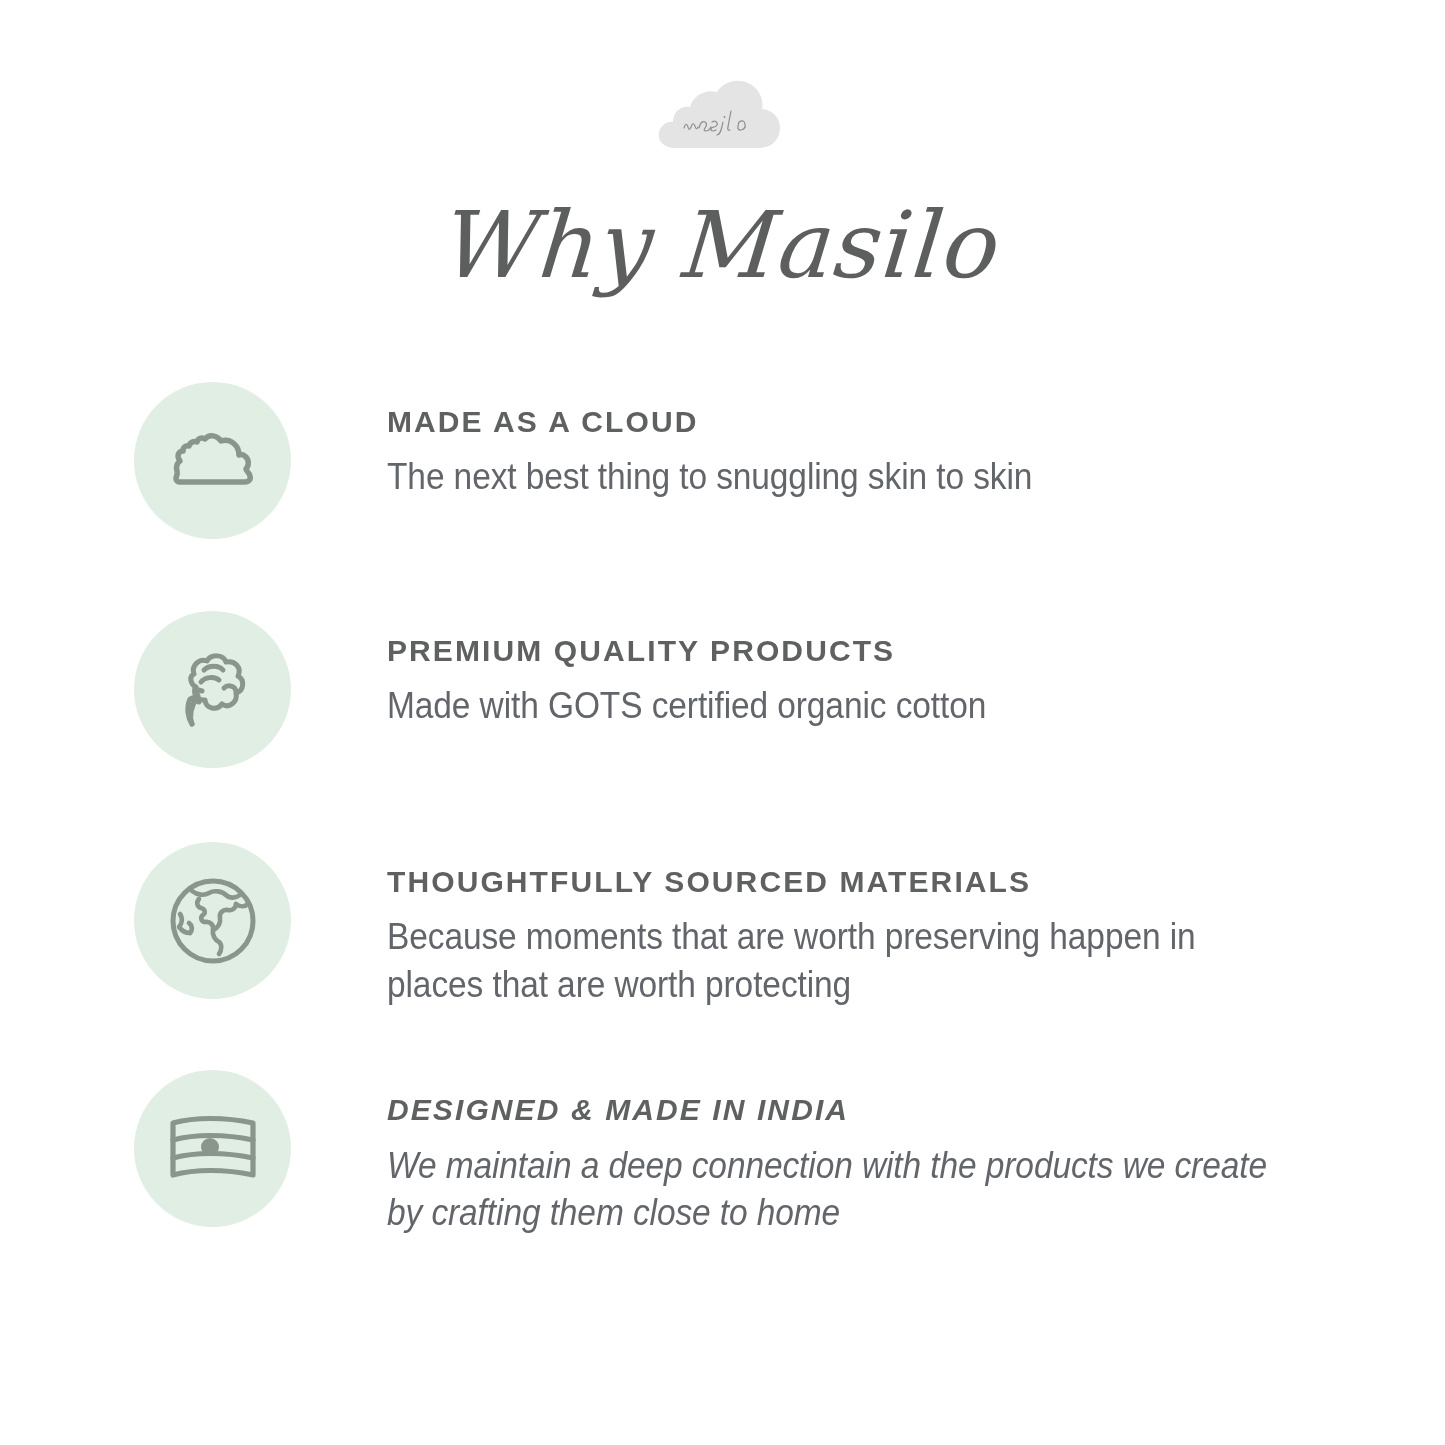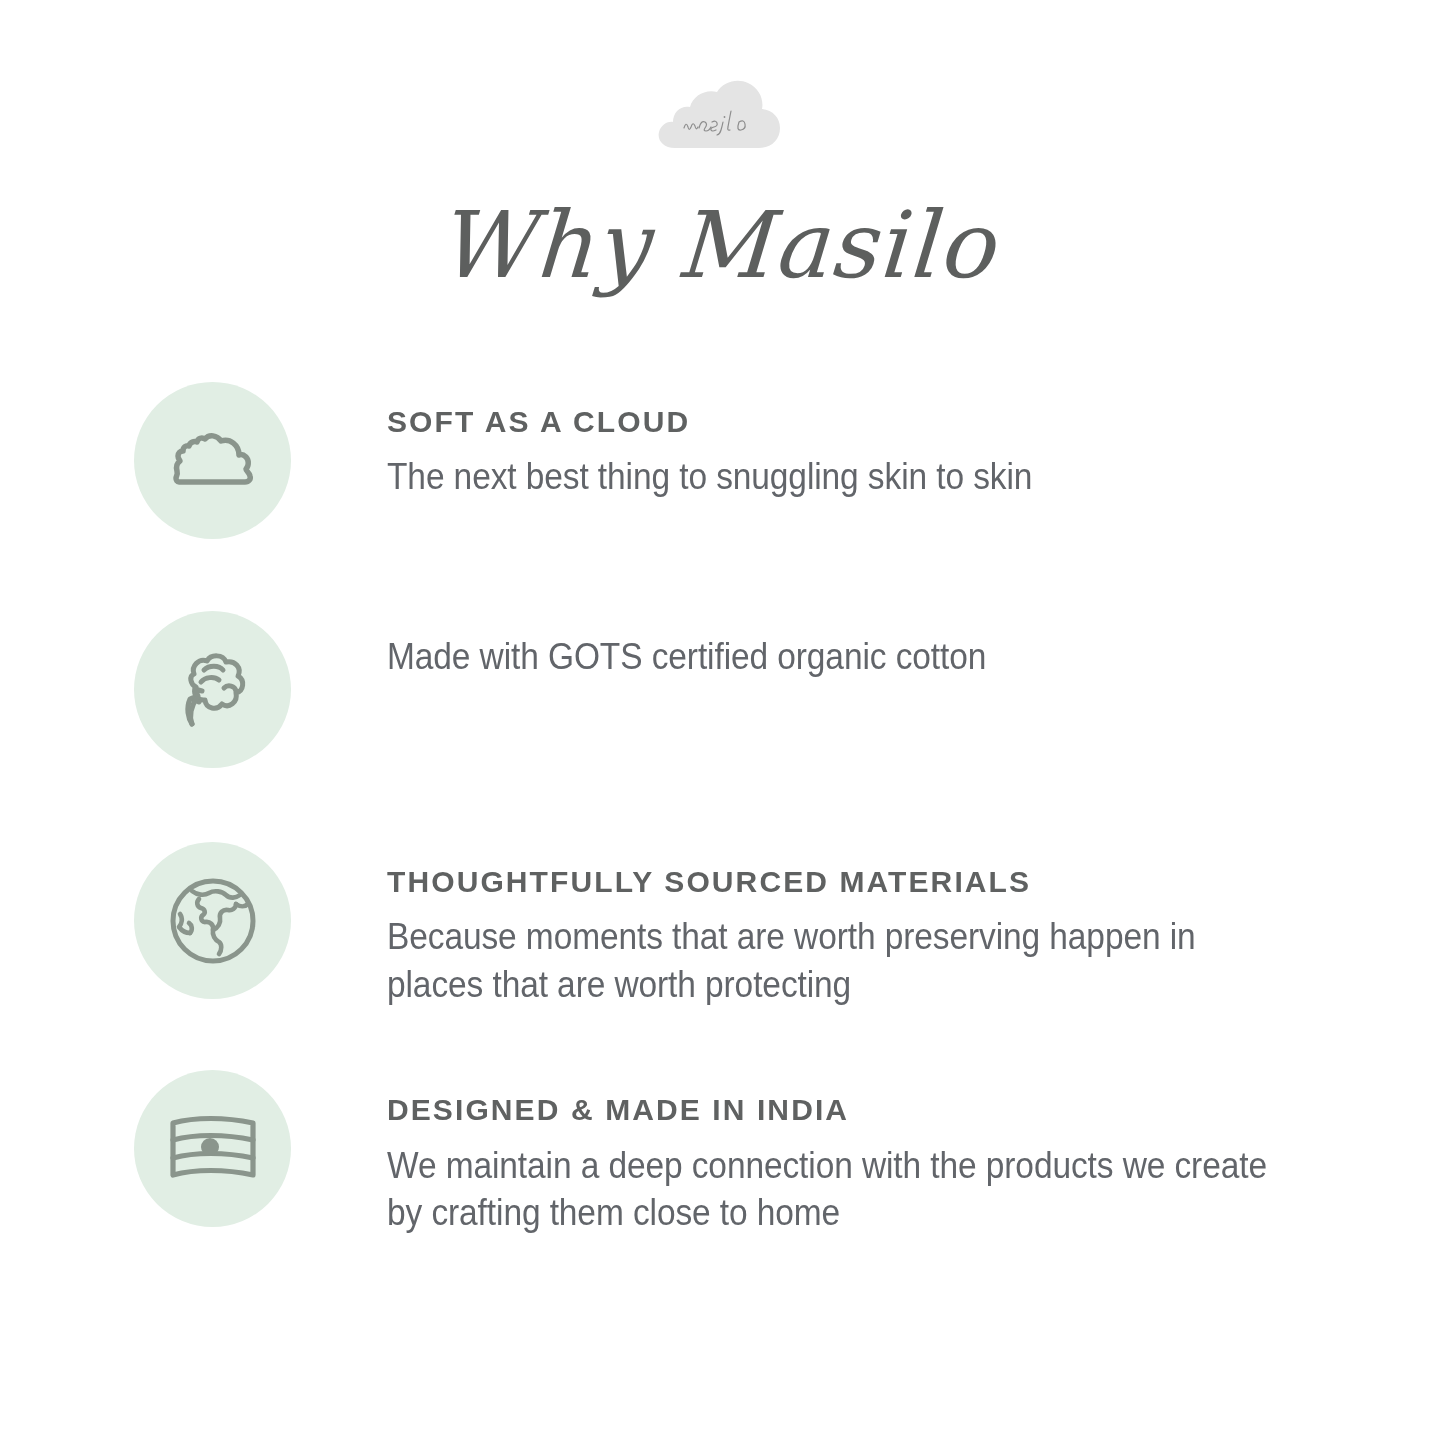--- a/index.html
+++ b/index.html
@@ -60,21 +60,21 @@
     position: absolute;
     left: 134px;
     top: 382px;
     width: 1200px;
   }
   .feature-row {
     display: flex;
     align-items: flex-start;
     margin-bottom: 78px;
   }
-  .feature-row:last-child { margin-bottom: 4px; }
+  .feature-row:last-child { margin-bottom: 4px; font-style: italic; }
 
   .icon-badge {
     flex: 0 0 auto;
     width: 157px;
     height: 157px;
     border-radius: 50%;
     background: #e1eee4;
     display: flex;
     align-items: center;
     justify-content: center;
@@ -139,40 +139,41 @@
 
   <div class="features">
 
     <div class="feature-row row-1">
       <div class="icon-badge">
         <svg width="92" height="78" viewBox="0 0 92 78">
           <path d="M12 60 L78 60 C82 60 84 57 83 54 C82 50 79 49 79 47 C82 44 82 38 79 35 C77 33 74 32 72 33 C72 23 63 16 54 19 C50 13 42 12 38 17 C35 15 31 16 30 20 C27 19 23 20 22 24 C19 23 16 25 16 29 C13 29 11 31 11 34 C11 37 13 38 13 39 C10 41 9 45 10 49 C11 53 9 54 9 56 C9 58 10 60 12 60 Z" fill="none" stroke="#8a958c" stroke-width="5.5" stroke-linejoin="round" stroke-linecap="round"></path>
         </svg>
       </div>
       <div class="feature-text">
-        <div class="feature-heading">SOFT AS A CLOUD</div>
+        <div class="feature-heading">MADE AS A CLOUD</div>
         <div class="feature-desc">The next best thing to snuggling skin to skin</div>
       </div>
     </div>
 
     <div class="feature-row row-2">
       <div class="icon-badge">
         <svg width="84" height="92" viewBox="0 0 84 92">
           <g fill="none" stroke="#8a958c" stroke-width="5" stroke-linejoin="round" stroke-linecap="round">
             <path d="M23 30 C20 22 28 14 36 17 C40 10 52 10 55 18 C64 16 71 24 67 32 C74 36 73 47 65 49 C67 58 58 65 51 60 C46 67 35 65 34 56 C26 57 21 49 25 43 C19 40 18 32 23 30 Z"></path>
             <path d="M33 26 C38 21 48 21 52 26"></path>
             <path d="M30 38 C34 33 43 32 48 36"></path>
             <path d="M53 44 C57 40 64 42 65 47"></path>
             <path d="M31 47 L24 45 L27 52 L21 54 L28 58"></path>
             <path d="M26 54 C20 62 18 72 21 80"></path>
             <path d="M21 80 C17 74 15 64 19 55"></path>
           </g>
         </svg>
       </div>
       <div class="feature-text">
+        <div class="feature-heading">PREMIUM QUALITY PRODUCTS</div>
         <div class="feature-desc">Made with GOTS certified organic cotton</div>
       </div>
     </div>
 
     <div class="feature-row row-3">
       <div class="icon-badge">
         <svg width="94" height="94" viewBox="0 0 94 94">
           <circle cx="47" cy="47" r="40" fill="none" stroke="#8a958c" stroke-width="5"></circle>
           <g fill="none" stroke="#8a958c" stroke-width="4.6" stroke-linejoin="round" stroke-linecap="round">
             <path d="M26 17 C31 21 38 22 43 19 C48 16 56 17 60 21 C64 25 70 24 74 21"></path>

